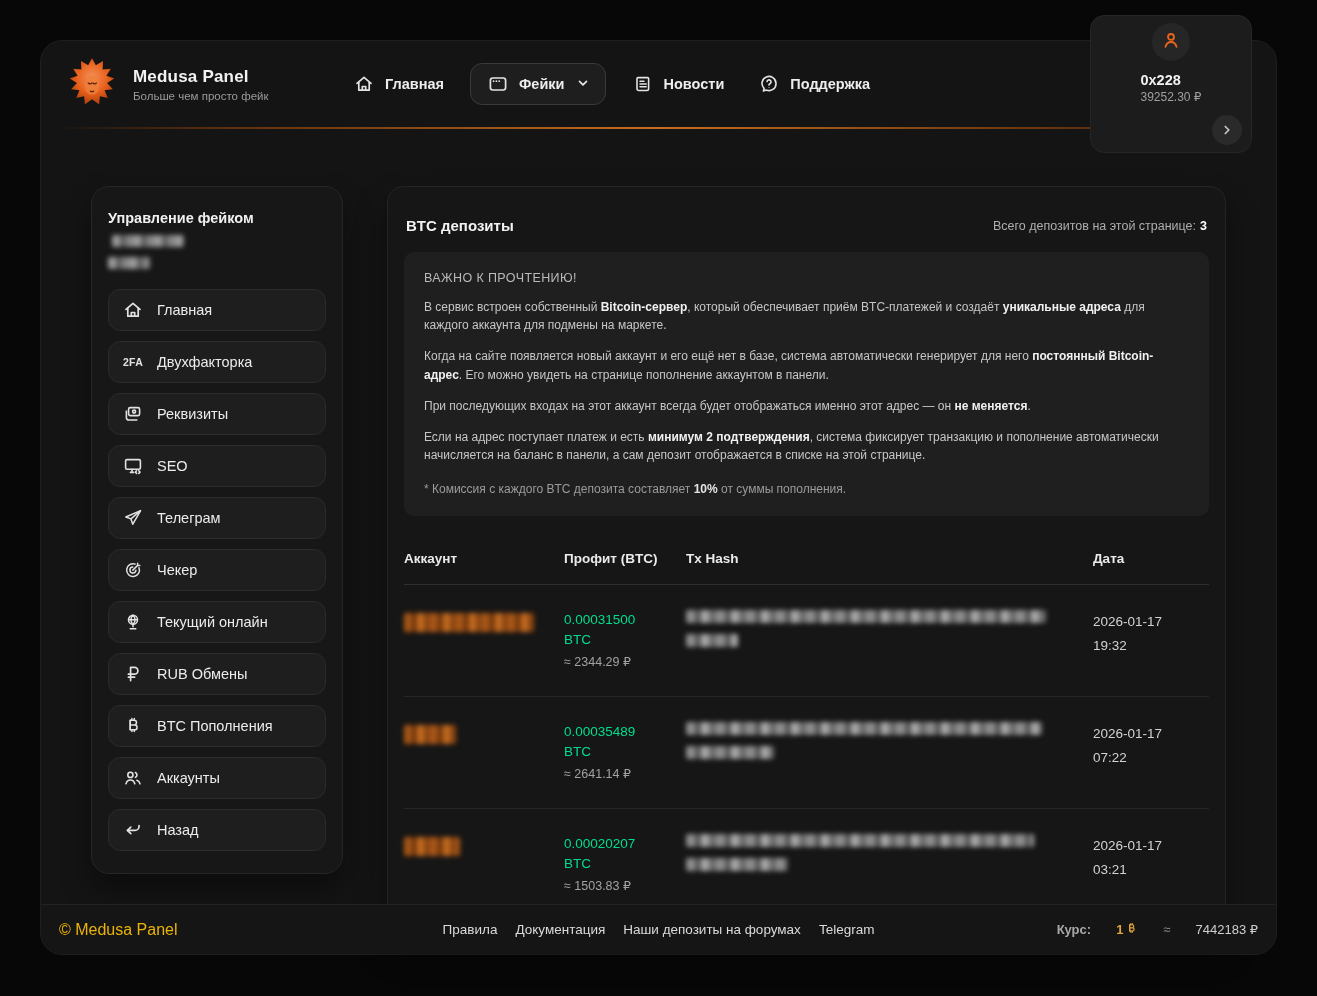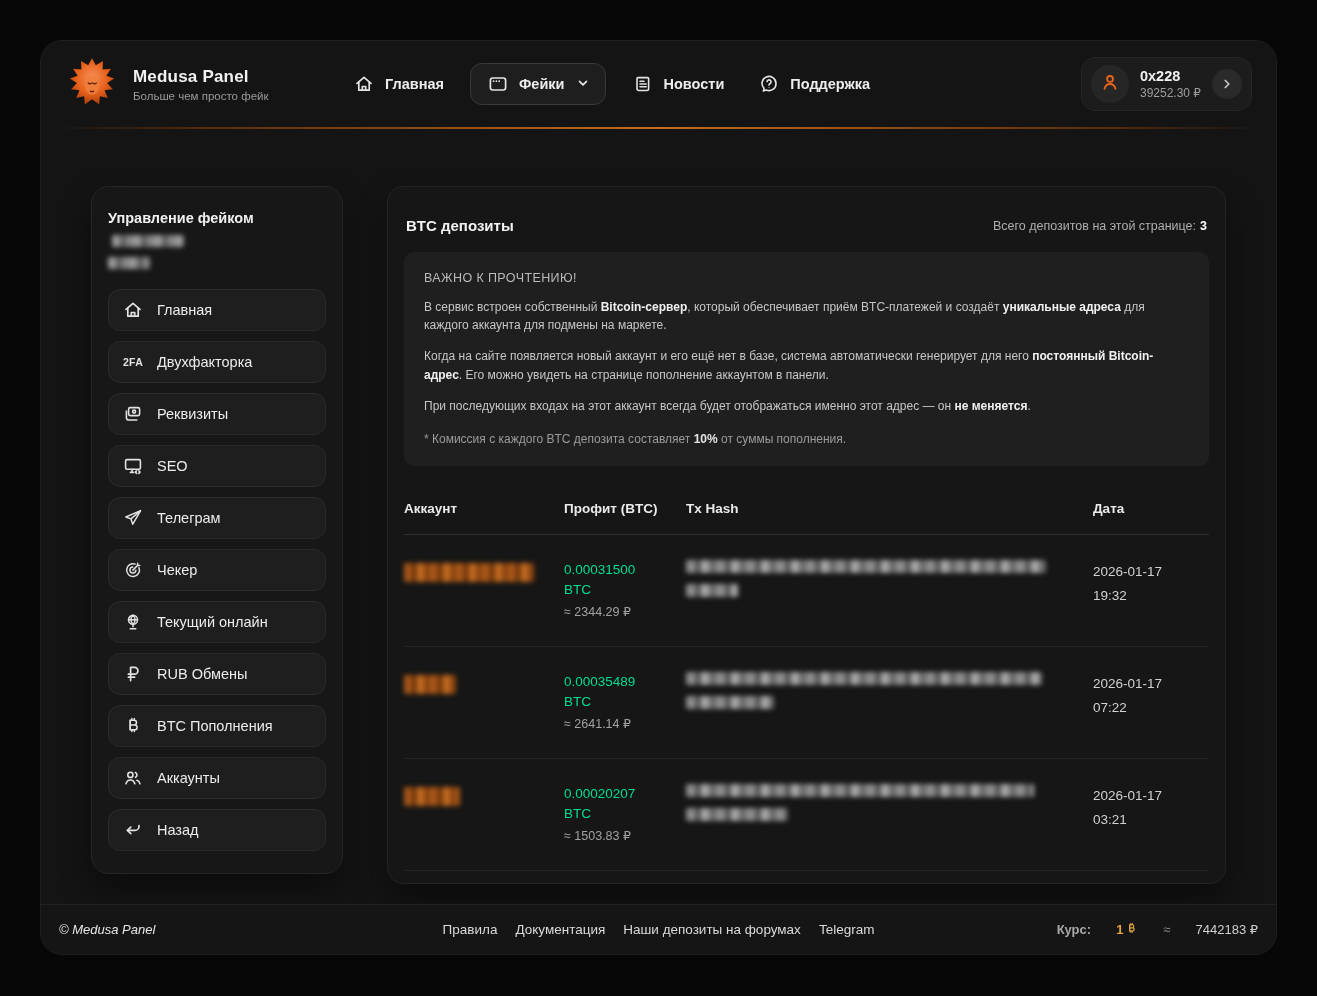--- a/index.html
+++ b/index.html
@@ -13,21 +13,21 @@
   .logo{width:54px;height:54px;flex:0 0 auto;}
   .brand-title{font-size:17px;font-weight:700;color:#f2f2f2;letter-spacing:.2px;}
   .brand-sub{font-size:11.5px;color:#9a9a9a;margin-top:3px;}
   .nav{display:flex;align-items:center;gap:18px;margin-left:12px;}
   .nav-item{display:flex;align-items:center;gap:10px;color:#ededed;font-size:14.5px;font-weight:600;
     padding:10px 8px;border-radius:12px;cursor:pointer;}
   .nav-item svg{color:#e3e3e3;}
   .nav-pill{background:#1e1e1e;border:1px solid #3a3a3a;padding:10px 16px;}
   .chev{color:#bdbdbd;margin-left:2px;}
   .user-card{margin-left:auto;display:flex;align-items:center;gap:11px;background:#1c1c1c;
-    border:1px solid #262626;border-radius:14px;padding:7px 9px;min-width:162px;cursor:pointer;}
+    border:1px solid #262626;border-radius:14px;padding:7px 9px;min-width:162px;cursor:pointer;flex-direction:column;}
   .avatar{width:38px;height:38px;border-radius:50%;background:#262626;display:flex;align-items:center;
     justify-content:center;color:#e8641a;}
   .user-id{font-size:14.5px;font-weight:600;color:#f2f2f2;}
   .user-balance{font-size:12px;color:#9f9f9f;margin-top:2px;}
   .user-chevron{margin-left:auto;width:30px;height:30px;border-radius:50%;background:#2a2a2a;
     display:flex;align-items:center;justify-content:center;color:#c9c9c9;}
   .top-divider{height:2px;background:linear-gradient(90deg,rgba(200,109,30,0) 1%,#5a2d0c 14%,
     #c86d1e 50%,#5a2d0c 86%,rgba(200,109,30,0) 99%);}
   
   .content{display:flex;align-items:flex-start;gap:44px;padding:57px 50px 0;}
@@ -67,21 +67,21 @@
     #c06a20 13px 20px,#8a4512 20px 26px);margin-top:3px;display:block;}
   .btc-val{color:#00dd8f;font-size:13.5px;line-height:20px;width:92px;}
   .rub-val{color:#a2a2a2;font-size:12.5px;margin-top:4px;}
   .hash-blur{height:13px;background:repeating-linear-gradient(90deg,#8d8d8d 0 9px,#575757 9px 15px,
     #a6a6a6 15px 23px,#6b6b6b 23px 30px);display:block;filter:blur(2.6px);border-radius:2px;}
   .hash-blur-2{margin-top:11px;}
   .date-line{font-size:13.5px;color:#d2d2d2;line-height:24px;}
   
   .footer{position:absolute;left:0;right:0;bottom:0;height:50px;border-top:1px solid #222;
     display:flex;align-items:center;padding:0 18px;border-radius:0 0 22px 22px;background:#151515;}
-  .copyright{font-size:13px;color:#e5e5e5;font-style:italic;}
+  .copyright{font-size:16px;color:#eab308;}
   .footer-links{position:absolute;left:50%;transform:translateX(-50%);display:flex;gap:18px;}
   .f-link{font-size:13.5px;color:#dadada;cursor:pointer;}
   .rate{margin-left:auto;display:flex;align-items:center;gap:25px;font-size:13px;text-align:right;}
   .rate-label{color:#a8a8a8;font-weight:700;}
   .rate-btc{color:#e3a43a;font-weight:700;display:inline-flex;align-items:center;gap:2px;}
   .rate-approx{color:#8e8e8e;}
   .rate-rub{color:#cfcfcf;}
 </style>
 </head>
 <body>
@@ -303,20 +303,21 @@
           <span>Всего депозитов на этой странице:</span><b>3</b>
         </div>
       </div>
 
       <div class="notice">
         <div class="notice-title">ВАЖНО К ПРОЧТЕНИЮ!</div>
         <div>
             <p class="notice-p"><span>В сервис встроен собственный </span><strong>Bitcoin-сервер</strong><span>, который обеспечивает приём BTC-платежей и создаёт </span><strong>уникальные адреса</strong><span> для каждого аккаунта для подмены на маркете.</span></p>
             <p class="notice-p"><span>Когда на сайте появляется новый аккаунт и его ещё нет в базе, система автоматически генерирует для него </span><strong>постоянный Bitcoin-адрес</strong><span>. Его можно увидеть на странице пополнение аккаунтом в панели.</span></p>
             <p class="notice-p"><span>При последующих входах на этот аккаунт всегда будет отображаться именно этот адрес — он </span><strong>не меняется</strong><span>.</span></p>
+            <p class="notice-p"><span>Если на адрес поступает платеж и есть </span><strong>минимум 2 подтверждения</strong><span>, система фиксирует транзакцию и пополнение автоматически начисляется на баланс в панели, а сам депозит отображается в списке на этой странице.</span></p>
           </div>
         <div class="notice-footnote"><span>* Комиссия с каждого BTC депозита составляет </span><strong>10%</strong><span> от суммы пополнения.</span></div>
       </div>
 
       <table class="deposits">
         <thead>
           <tr>
             <th class="col-account">Аккаунт</th>
             <th class="col-profit">Профит (BTC)</th>
             <th>Tx Hash</th>

